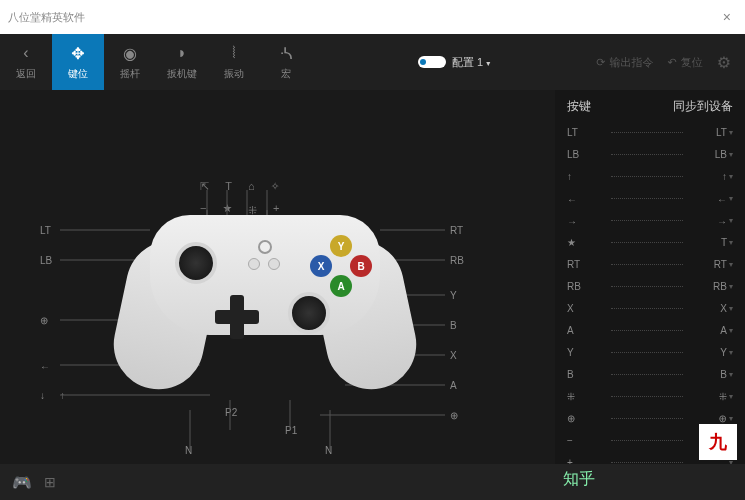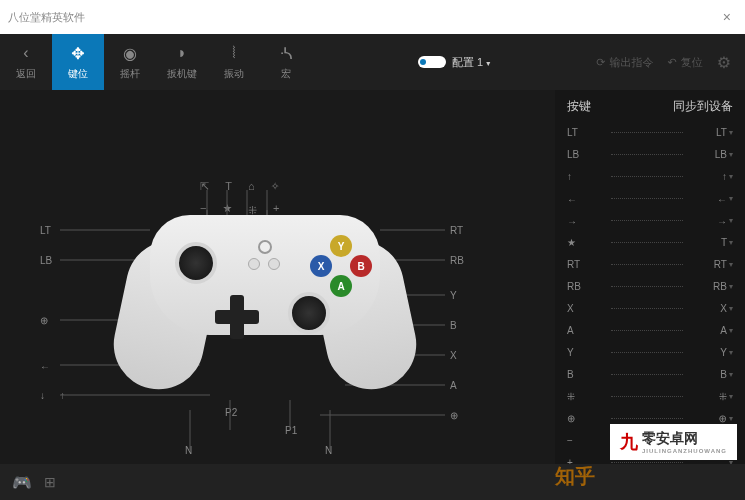--- a/index.html
+++ b/index.html
@@ -49,21 +49,21 @@
 .cb1{left:128px;top:58px}
 .cb2{left:148px;top:58px}
 .cb3{left:138px;top:40px;width:14px;height:14px;background:#eee;border:2px solid #999}
 
 .lab{position:absolute;color:#888;font-size:10px;white-space:nowrap}
 .toprow{position:absolute;left:200px;top:90px;display:flex;gap:16px;color:#777;font-size:11px}
 
 .wm1{position:absolute;right:8px;bottom:40px;background:#fff;padding:6px 10px;font-size:14px;font-weight:bold;color:#333;display:flex;align-items:center;gap:4px}
 .wm1 .red{color:#c00;font-size:18px}
 .wm1 .sub{font-size:6px;color:#999;letter-spacing:1px}
-.wm2{position:absolute;right:150px;bottom:10px;color:#a16207;font-size:20px;font-weight:bold}
+.wm2{position:absolute;right:150px;bottom:10px;color:#86efac;font-size:16px;font-weight:normal}
 svg{display:block}
 </style>
 </head>
 <body>
 
 <div class="titlebar">
   <span>八位堂精英软件</span>
   <div class="spacer"></div>
   <span class="close">×</span>
 </div>
@@ -301,17 +301,13 @@
 </div>
 
 <div class="statusbar">
   <span style="font-size:16px">🎮</span>
   <span style="font-size:14px;color:#666">⊞</span>
 </div>
 
 <div class="wm2">知乎</div>
 <div class="wm1">
   <span class="red">九</span>
-  <div>
-    <div>零安卓网</div>
-    <div class="sub">JIULINGANZHUOWANG</div>
-  </div>
 </div>
 
 </body></html>

